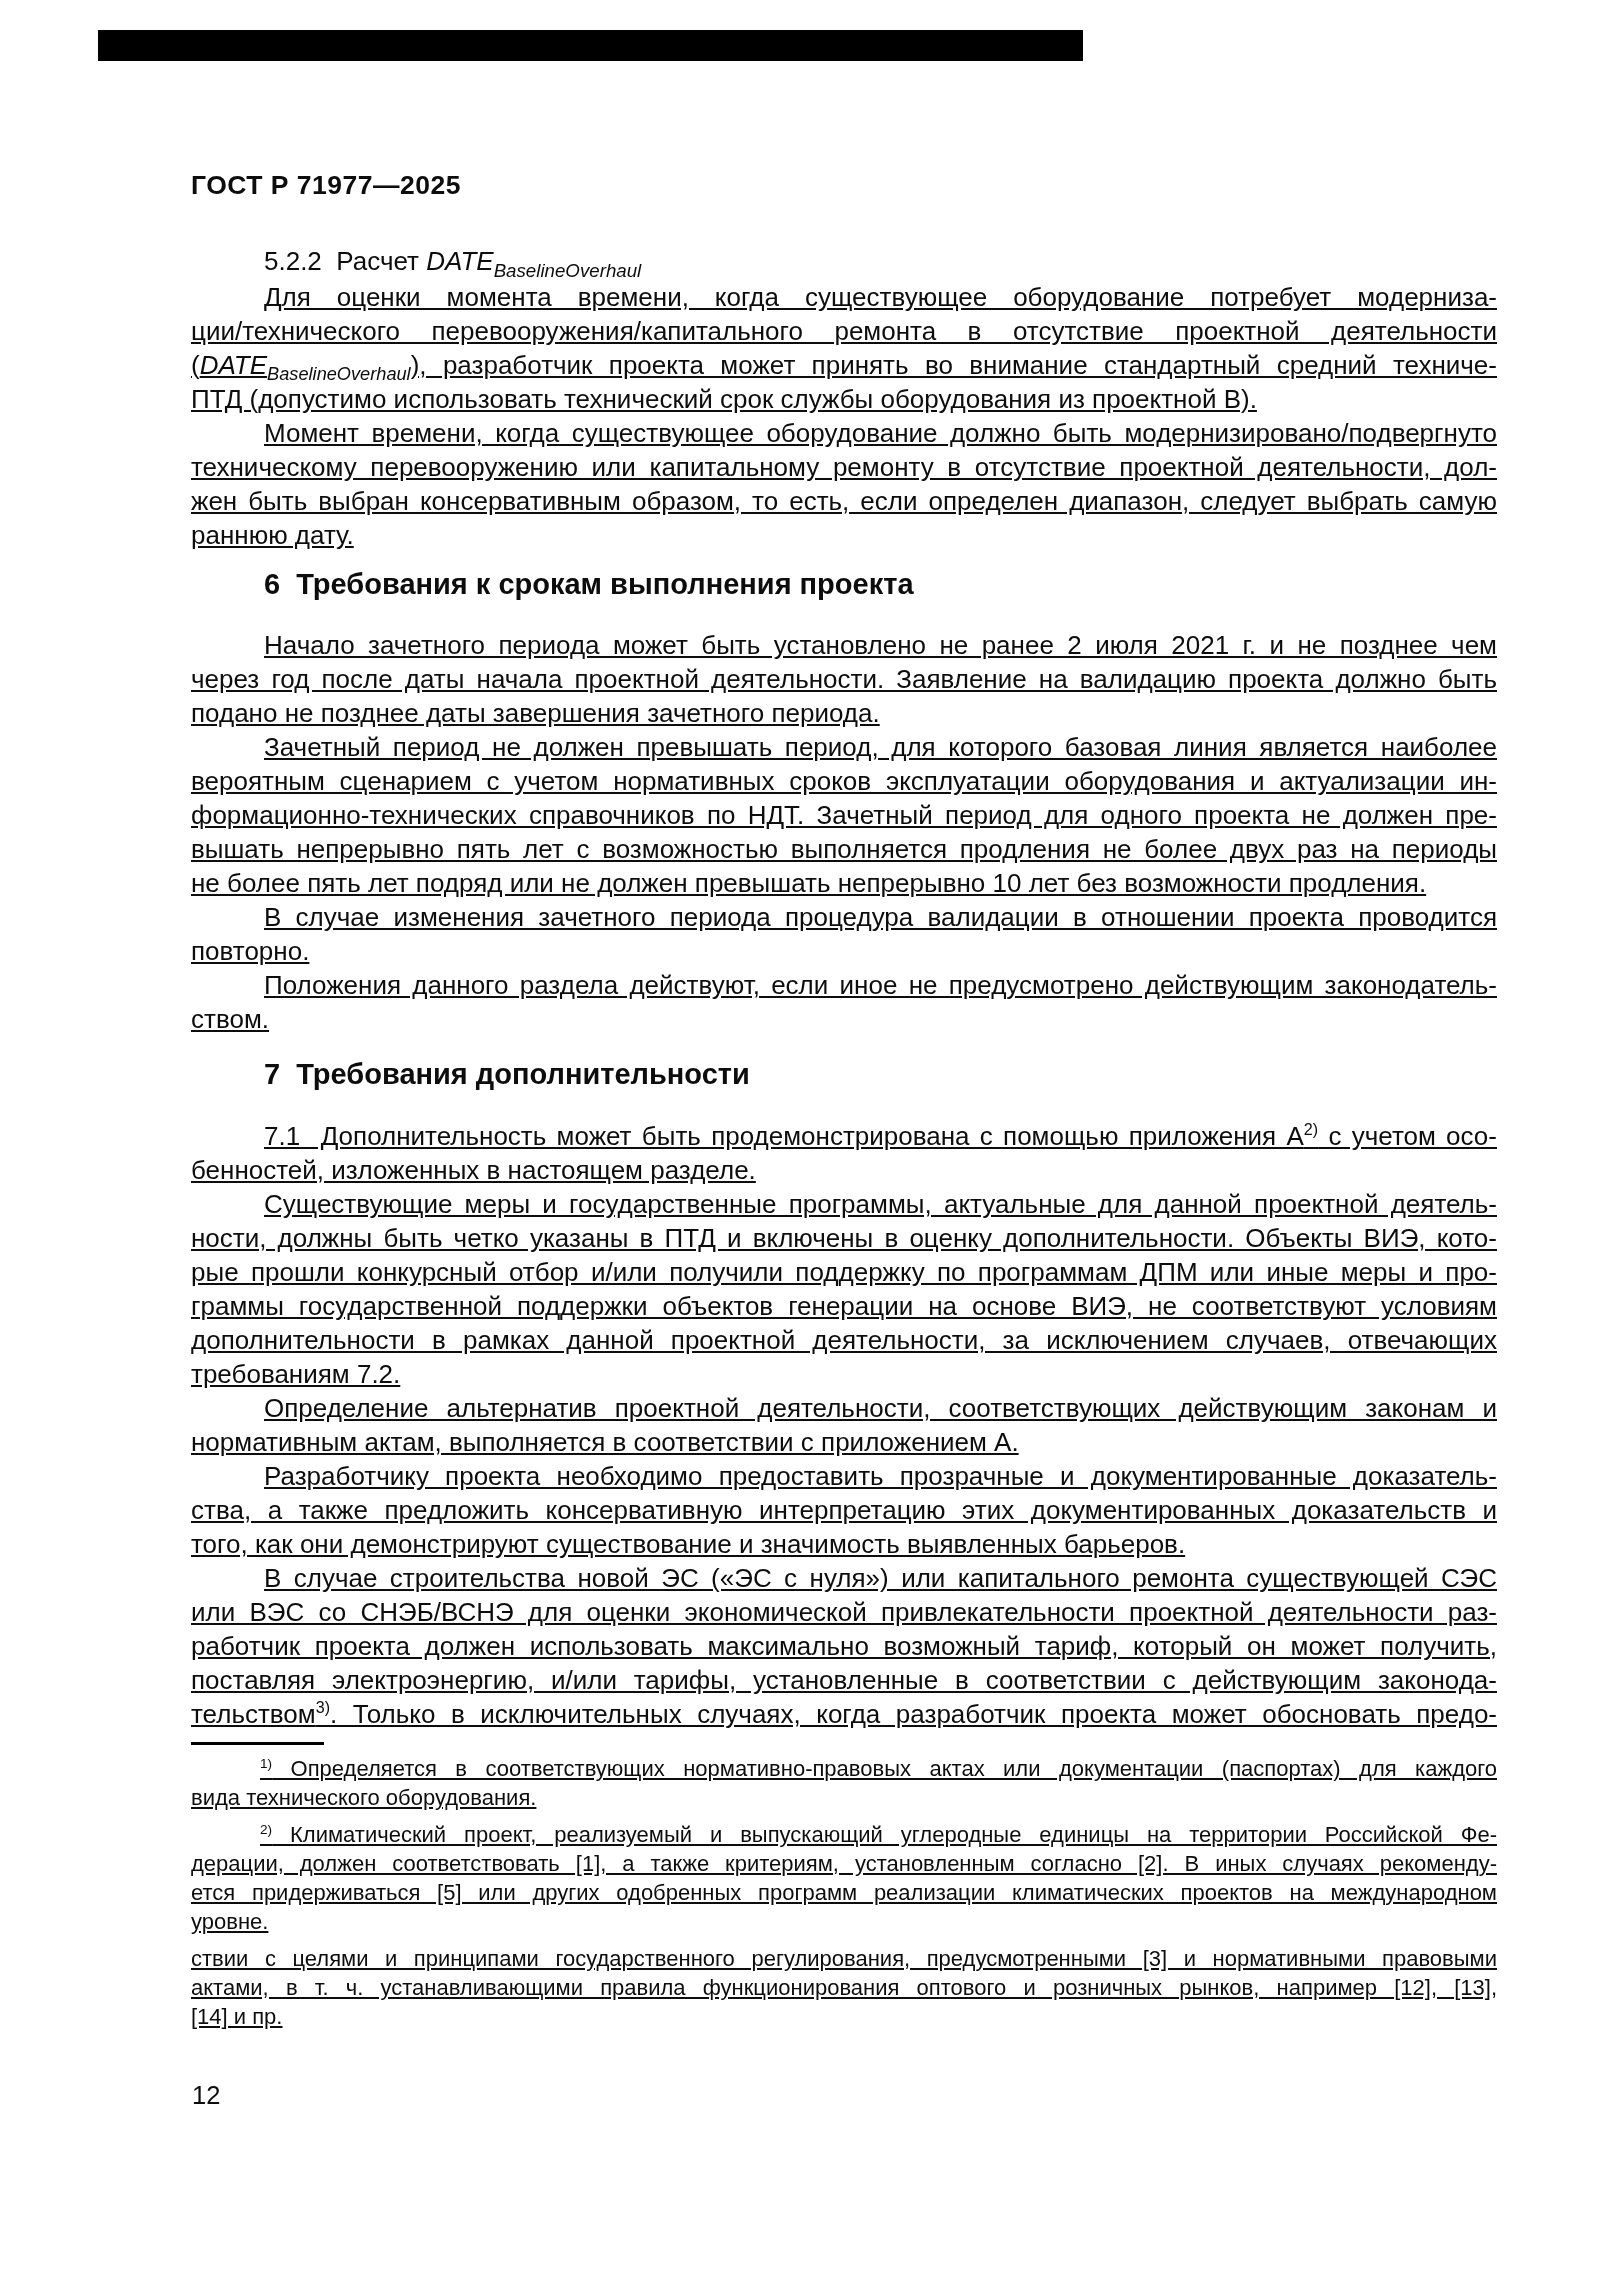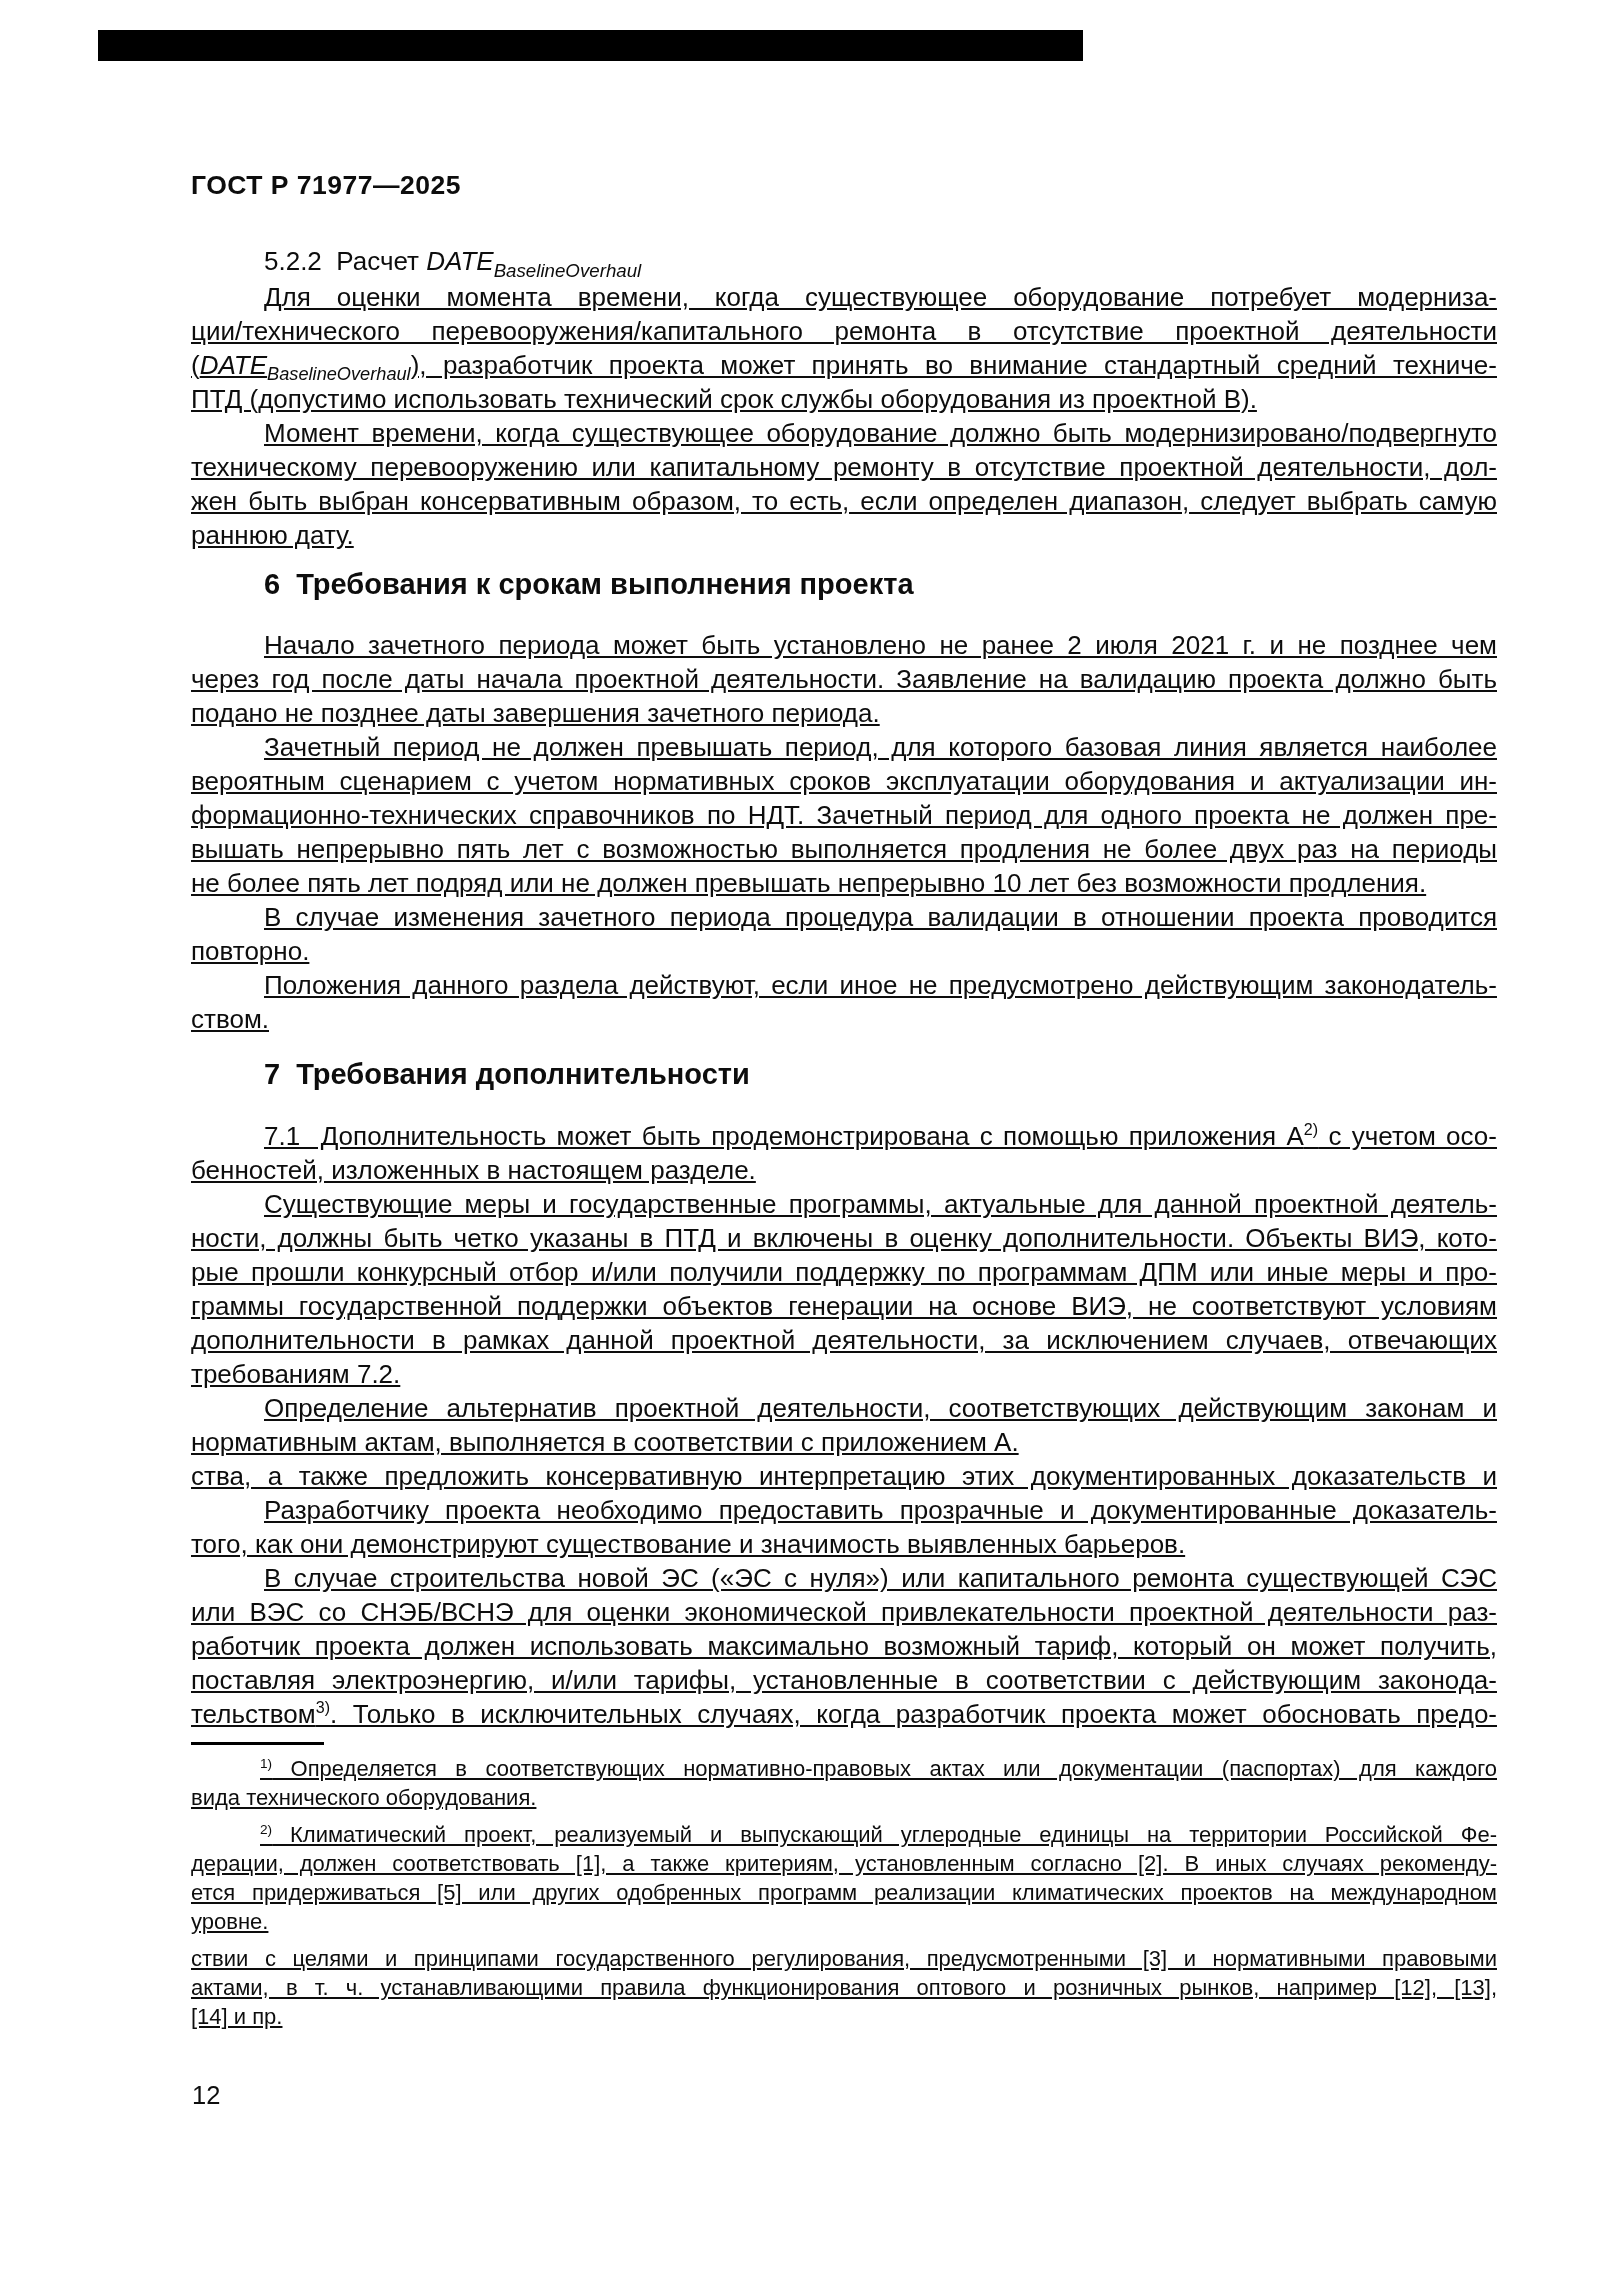--- a/index.html
+++ b/index.html
@@ -141,22 +141,22 @@
         <div class="line">рые прошли конкурсный отбор и/или получили поддержку по программам ДПМ или иные меры и про-</div>
         <div class="line">граммы государственной поддержки объектов генерации на основе ВИЭ, не соответствуют условиям</div>
         <div class="line">дополнительности в рамках данной проектной деятельности, за исключением случаев, отвечающих</div>
         <div class="line lastline">требованиям 7.2.</div>
       </div>
     <div class="para">
         <div class="line indent">Определение альтернатив проектной деятельности, соответствующих действующим законам и</div>
         <div class="line lastline">нормативным актам, выполняется в соответствии с приложением А.</div>
       </div>
     <div class="para">
+        <div class="line indent">Разработчику проекта необходимо предоставить прозрачные и документированные доказатель-</div>
         <div class="line">ства, а также предложить консервативную интерпретацию этих документированных доказательств и</div>
-        <div class="line indent">Разработчику проекта необходимо предоставить прозрачные и документированные доказатель-</div>
         <div class="line lastline">того, как они демонстрируют существование и значимость выявленных барьеров.</div>
       </div>
     <div class="para">
         <div class="line indent">В случае строительства новой ЭС («ЭС с нуля») или капитального ремонта существующей СЭС</div>
         <div class="line">или ВЭС со СНЭБ/ВСНЭ для оценки экономической привлекательности проектной деятельности раз-</div>
         <div class="line">работчик проекта должен использовать максимально возможный тариф, который он может получить,</div>
         <div class="line">поставляя электроэнергию, и/или тарифы, установленные в соответствии с действующим законода-</div>
         <div class="line">тельством<sup>3)</sup>. Только в исключительных случаях, когда разработчик проекта может обосновать предо-</div>
       </div>
 

